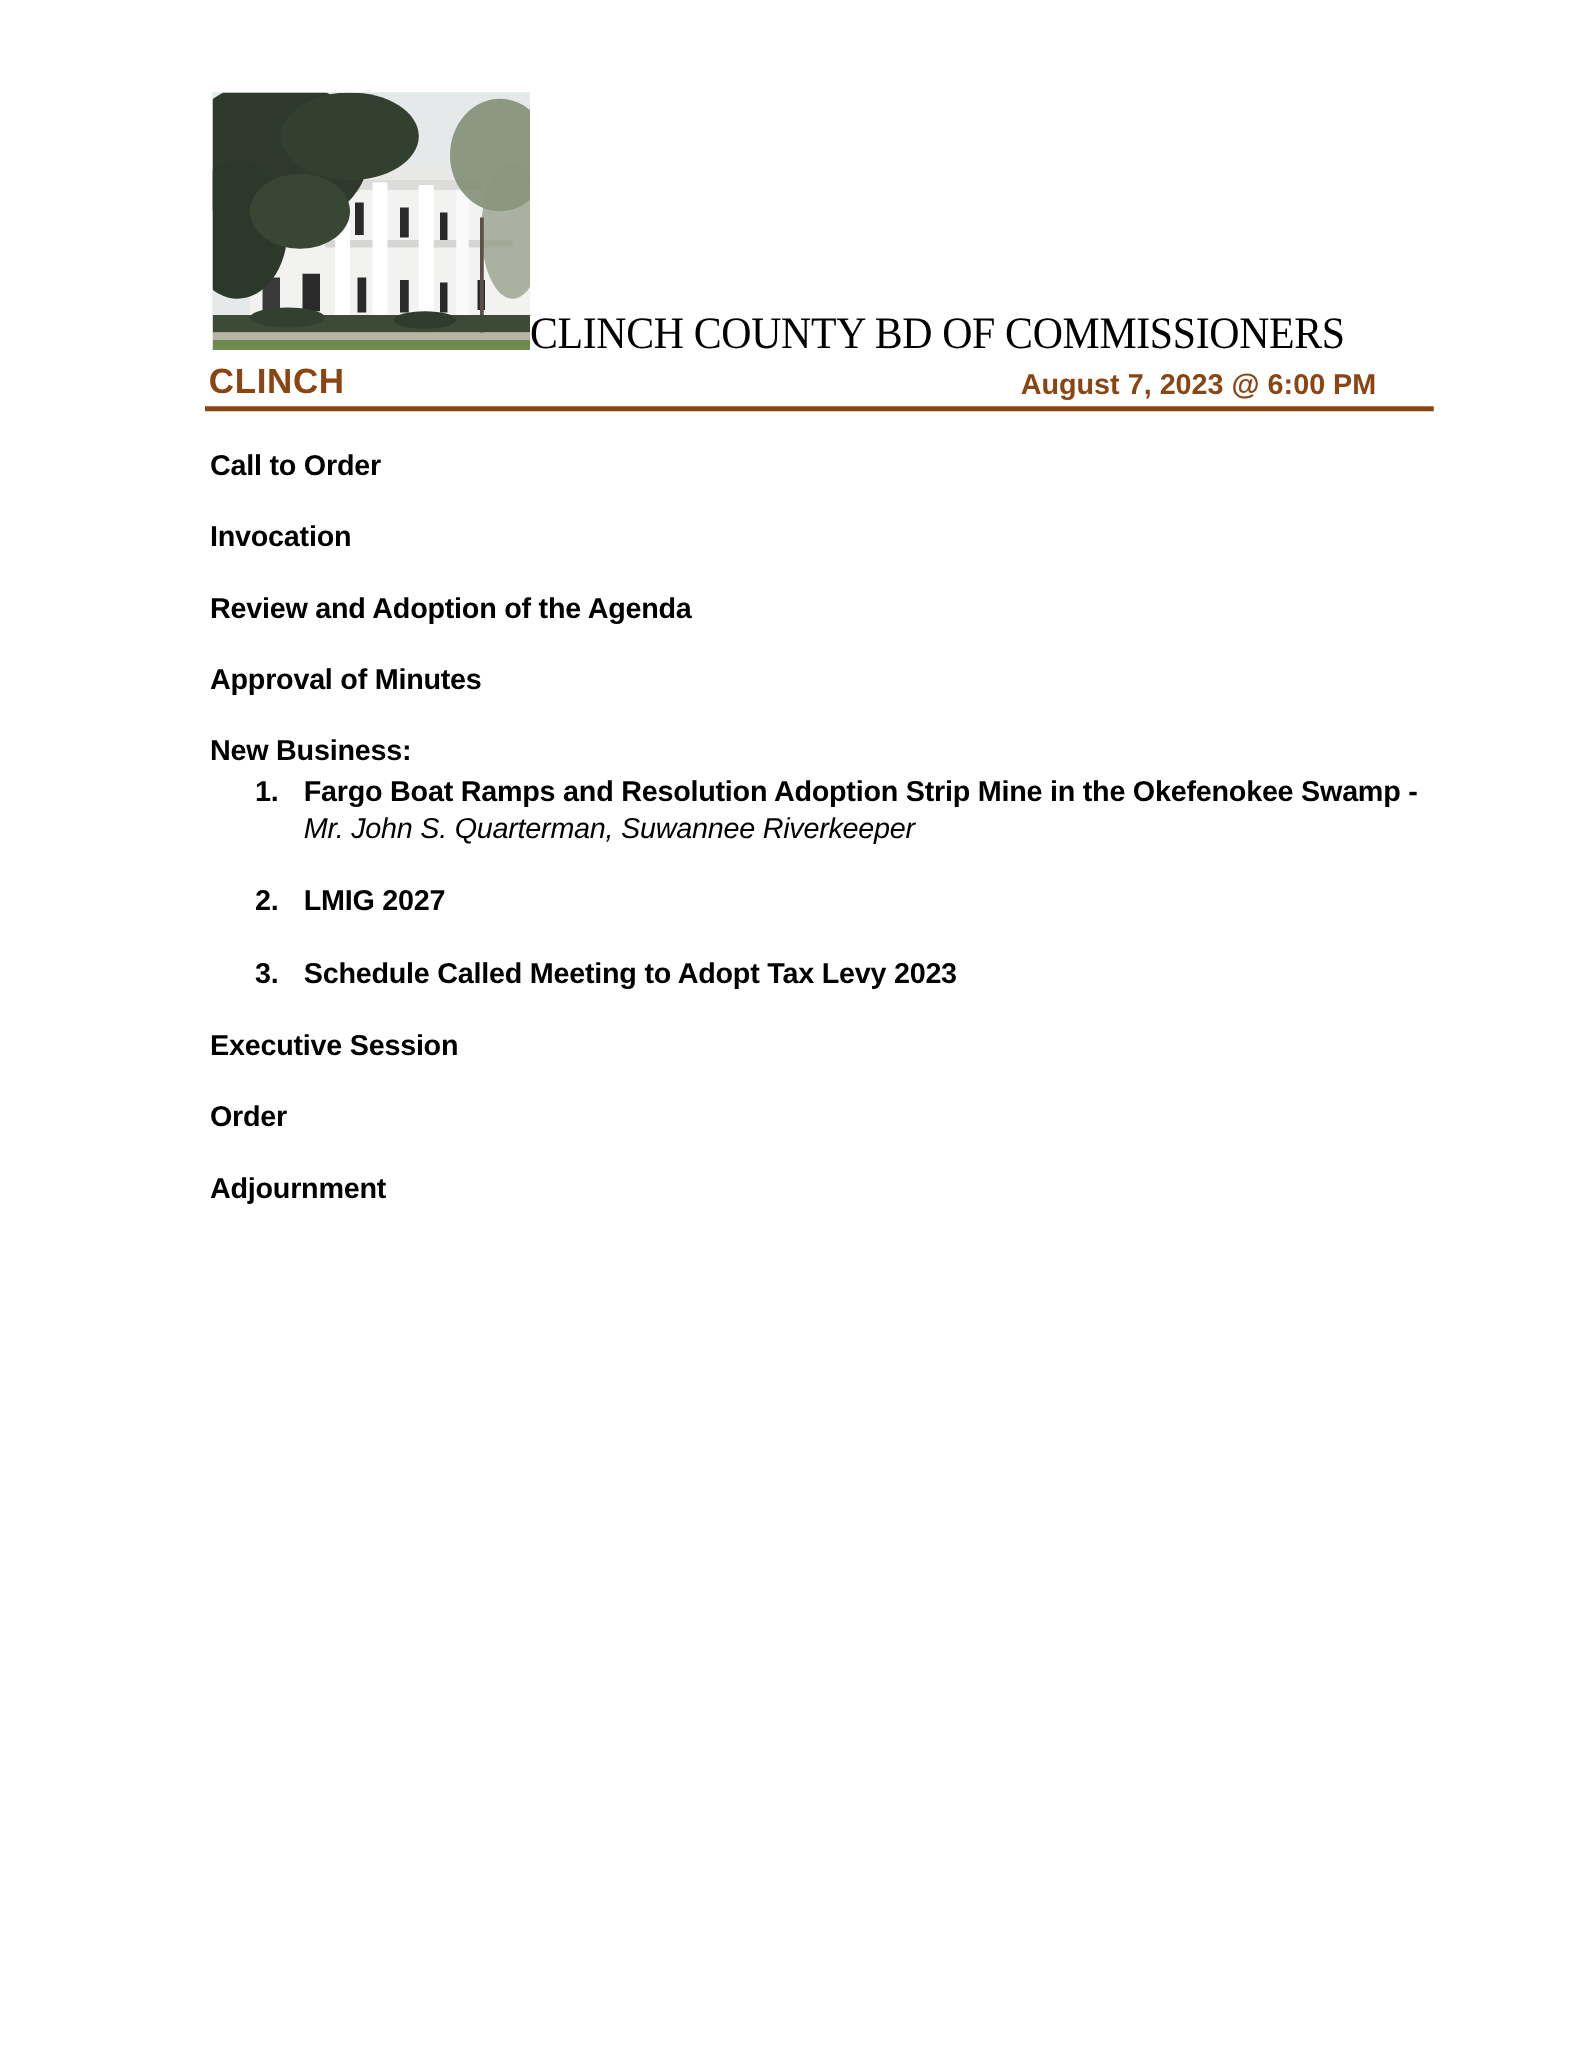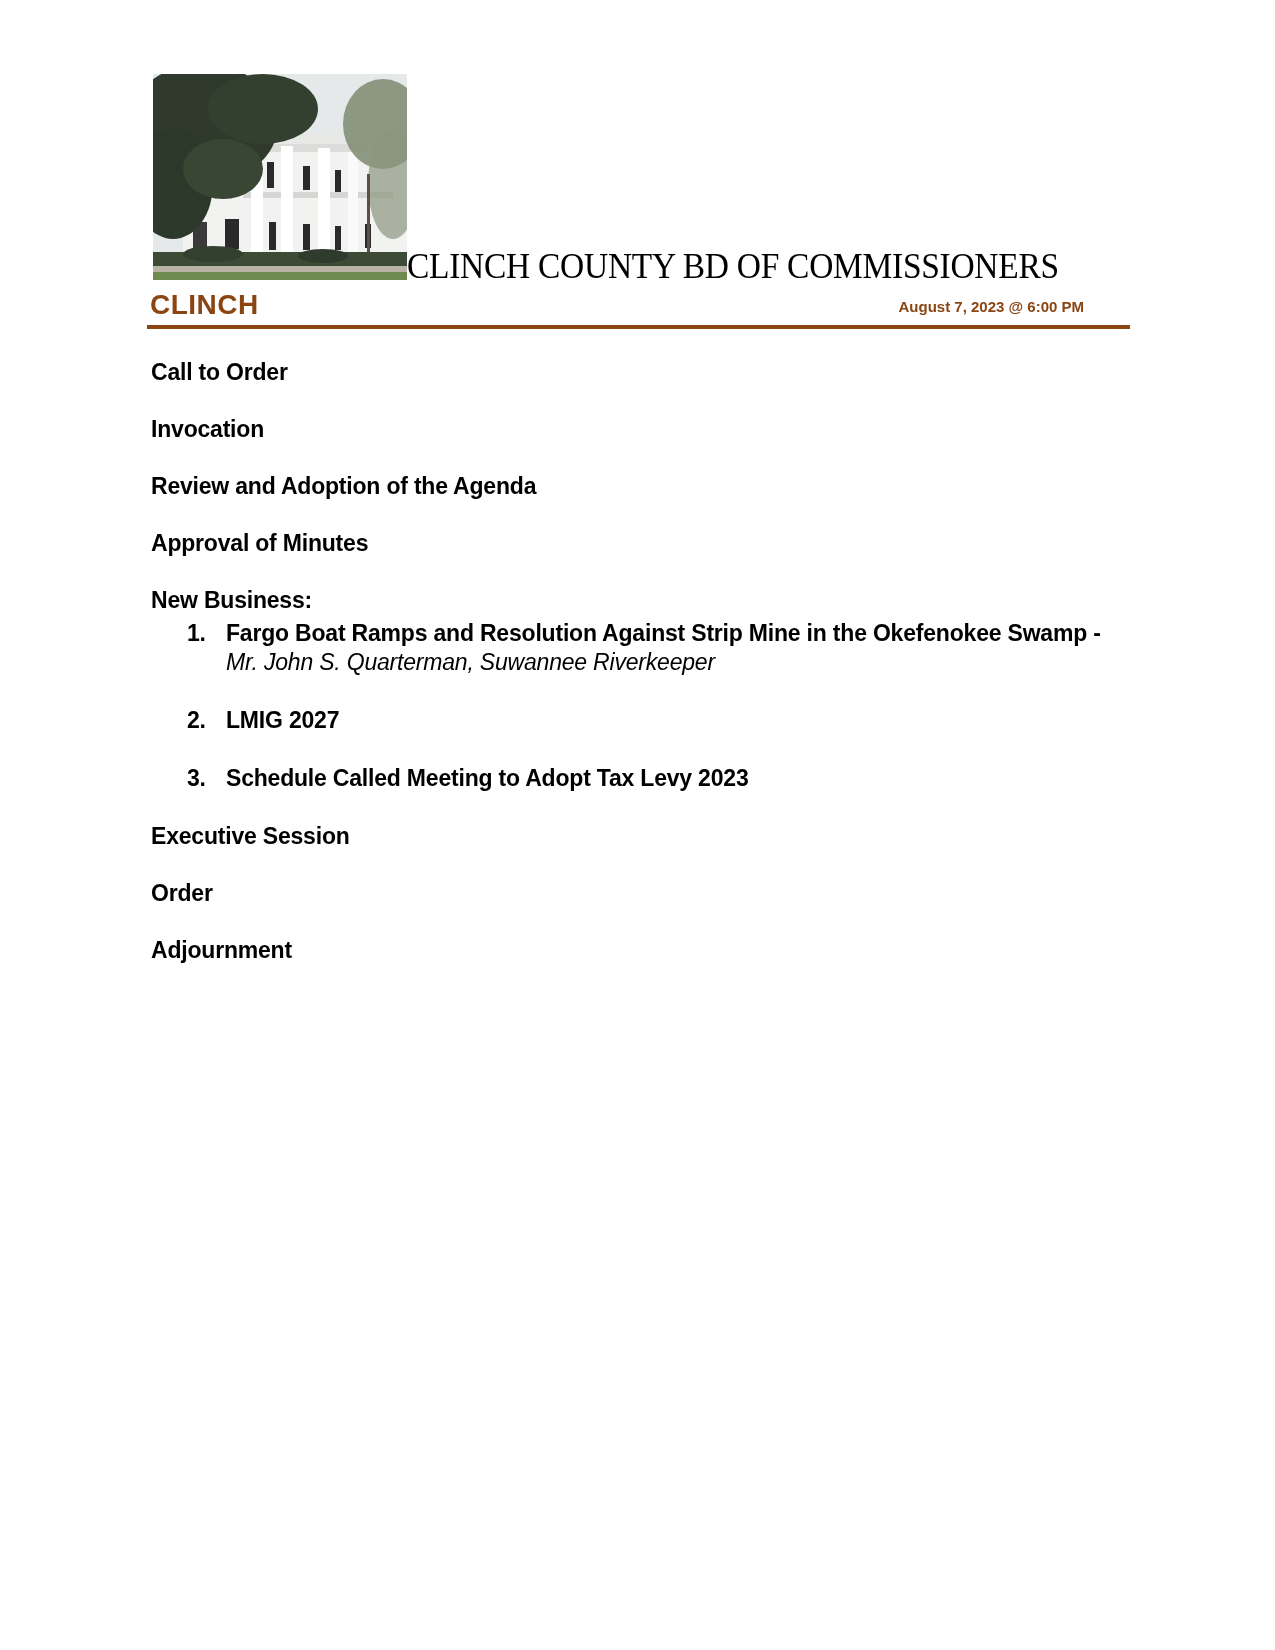--- a/index.html
+++ b/index.html
@@ -10,21 +10,21 @@
     body {
       width: 1275px;
       height: 1650px;
       position: relative;
       overflow: hidden;
       font-family: "Liberation Sans", sans-serif;
       color: #000;
     }
     .page {
       position: absolute;
-      left: 0; top: 0;
+      left: 17px; top: 0;
       width: 1234px;
       height: 1650px;
     }
     
     .photo {
       position: absolute;
       left: 153px;
       top: 74px;
       width: 254px;
       height: 206px;
@@ -57,21 +57,21 @@
       line-height: 32px;
       color: #8b4513;
       letter-spacing: 0.5px;
     }
     .meeting-date {
       position: absolute;
       right: 150px;
       top: 293px;
       font-family: "Liberation Sans", sans-serif;
       font-weight: bold;
-      font-size: 15px;
+      font-size: 23px;
       line-height: 28px;
       color: #8b4513;
       white-space: nowrap;
     }
     .header-rule {
       position: absolute;
       left: 147px;
       top: 325px;
       width: 983px;
       height: 4px;
@@ -177,21 +177,21 @@
   <div class="agenda">
     <div class="section">Call to Order</div>
     <div class="section">Invocation</div>
     <div class="section">Review and Adoption of the Agenda</div>
     <div class="section">Approval of Minutes</div>
 
     <div class="section new-business">New Business:</div>
     <ol class="sublist">
       <li>
         <span class="num">1.</span>
-        <span>Fargo Boat Ramps and Resolution Against Strip Mine in the Okefenokee Swamp -</span>
+        <span>Fargo Boat Ramps and Resolution Adoption Strip Mine in the Okefenokee Swamp -</span>
         <span class="presenter">Mr. John S. Quarterman, Suwannee Riverkeeper</span>
       </li>
       <li>
         <span class="num">2.</span>
         <span>LMIG 2027</span>
       </li>
       <li>
         <span class="num">3.</span>
         <span>Schedule Called Meeting to Adopt Tax Levy 2023</span>
       </li>

